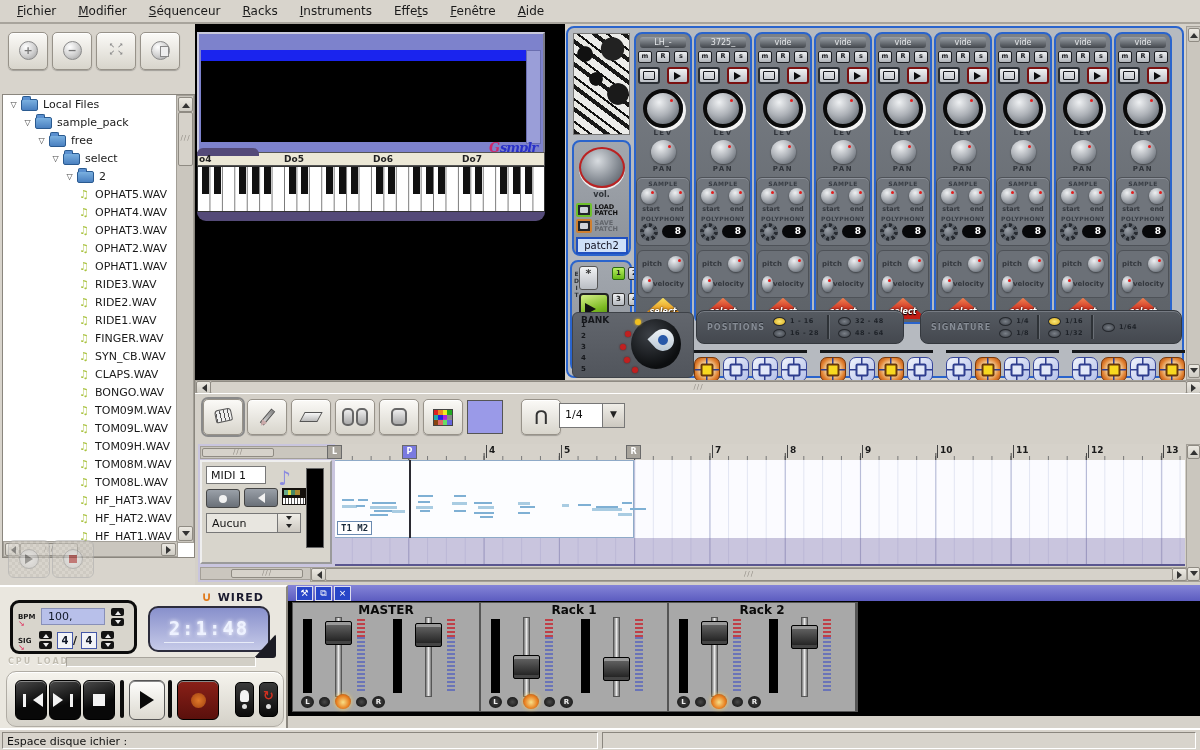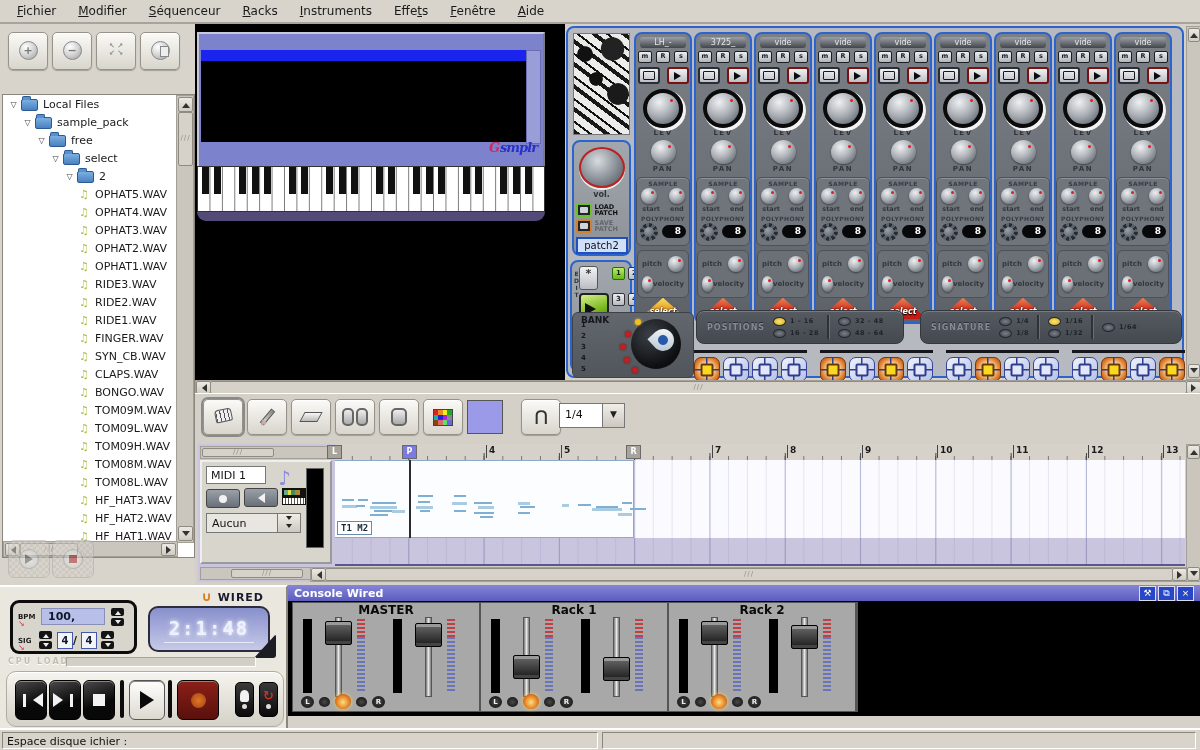--- a/index.html
+++ b/index.html
@@ -198,21 +198,21 @@
 #lavstrip{position:absolute;left:0;top:94px;width:850px;height:26px;background:
  linear-gradient(90deg,#9d99c0 1px,transparent 1px) -2px 0/75.3px 100% repeat-x,
  linear-gradient(90deg,#bbb7d6 1px,transparent 1px) -2px 0/18.825px 100% repeat-x,#c9c5de;border-bottom:2px solid #5a5690}
 
 #transport{left:0;top:585px;width:288px;height:143px;background:#eae7df;border-top:2px solid #fff;border-right:2px solid #8a867e;box-sizing:border-box}
 #brand{position:absolute;right:22px;top:2px;font-size:11px;font-weight:bold;color:#1a1a2e;letter-spacing:1px}
 #brand .mark{color:#e07818;font-size:13px}
 #bpmbox{position:absolute;left:10px;top:13px;width:127px;height:54px;border:3px solid #0c0c0c;border-radius:9px;background:#d8d5cc;padding:3px 4px;box-sizing:border-box}
 .lcdlab{font-size:7px;font-weight:bold;color:#1a1a1a}
 .redarr{color:#e02858;font-size:8px;line-height:4px}
-#bpmfield{position:absolute;left:28px;top:5px;width:64px;height:17px;background:#b8c0ea;border:1px solid #8890b8;font-size:11px;font-weight:bold;color:#101828;padding:1px 0 0 6px;box-sizing:border-box}
+#bpmfield{position:absolute;left:28px;top:5px;width:64px;height:17px;background:#b8c0ea;border:1px solid #8890b8;font-size:11px;font-weight:normal;color:#101828;padding:1px 0 0 6px;box-sizing:border-box}
 .spin2{position:absolute;display:flex;flex-direction:column;gap:2px}
 .spin{width:13px;height:8px;background:#141414;border-radius:2px;display:flex;align-items:center;justify-content:center}
 .spin i{width:0;height:0;border:3px solid transparent}
 .spin .u{border-bottom:4px solid #eee;margin-top:-2px}
 .spin .d{border-top:4px solid #eee;margin-bottom:-2px}
 .sigbox{position:absolute;width:14px;height:15px;background:#f2f4f8;border:1px solid #4458a8;font-size:10px;font-weight:bold;text-align:center;line-height:15px;color:#101828}
 #timelcd{position:absolute;left:148px;top:19px;width:122px;height:46px;border:2px solid #2c2c3c;border-radius:10px;background:linear-gradient(180deg,#8890cc,#c6cae8);box-sizing:border-box}
 #timelcd::before{content:"";position:absolute;right:-8px;bottom:-8px;width:22px;height:24px;background:#1c1c24;clip-path:polygon(0 100%,100% 0,100% 100%);border-radius:3px}
 #timetext{position:absolute;left:0;right:0;top:9px;text-align:center;font:bold 19px "DejaVu Sans Mono",monospace;color:#eef2ff;text-shadow:0 0 4px #fff;letter-spacing:2px}
 #timeline2{position:absolute;left:14px;right:14px;bottom:7px;height:1px;background:#e8ecf8}
@@ -426,20 +426,27 @@
 </div>
 
 <div id="sampzone" class="abs">
   <div id="sampwin" class="abs">
     <div id="samplist">
         <div id="samprow"></div>
       </div>
     <div id="sampsb"></div>
   </div>
   <div class="abs gslogo"><span class="mark">G</span><span>smplr</span></div>
+  <div id="kblabels" class="abs">
+    <div class="kb-tab"></div>
+    <span class="oct" style="left: 1px;">o4</span>
+      <span class="oct" style="left: 86px;">Do5</span>
+      <span class="oct" style="left: 175px;">Do6</span>
+      <span class="oct" style="left: 264px;">Do7</span>
+  </div>
   <div id="keys" class="abs"></div>
   <div id="kbbottom" class="abs"></div>
 </div>
 
 <div id="rack" class="abs">
   <div id="drumlogo" class="abs"></div>
 
   <div id="volpanel" class="abs bluebox">
     <div class="volknob"></div>
     <div class="vlab">vol.</div>
@@ -1267,21 +1274,20 @@
       </div>
     <div class="mini2" style="left:252px">
         <span class="loopg">↻</span>
         <span class="dotc"></span>
       </div>
   </div>
 </div>
 
 <div id="console" class="abs">
   <div id="ctitle">
-    <span class="t">Console Wired</span>
     <span class="wbtn">⚒</span>
     <span class="wbtn">⧉</span>
     <span class="wbtn">×</span>
   </div>
   <div id="mixer">
     <div class="msec">
         <div class="mlabel">MASTER</div>
         <div class="funit" style="left:8px">
           <div class="vubar"></div>
           <div class="ftrack"></div>

